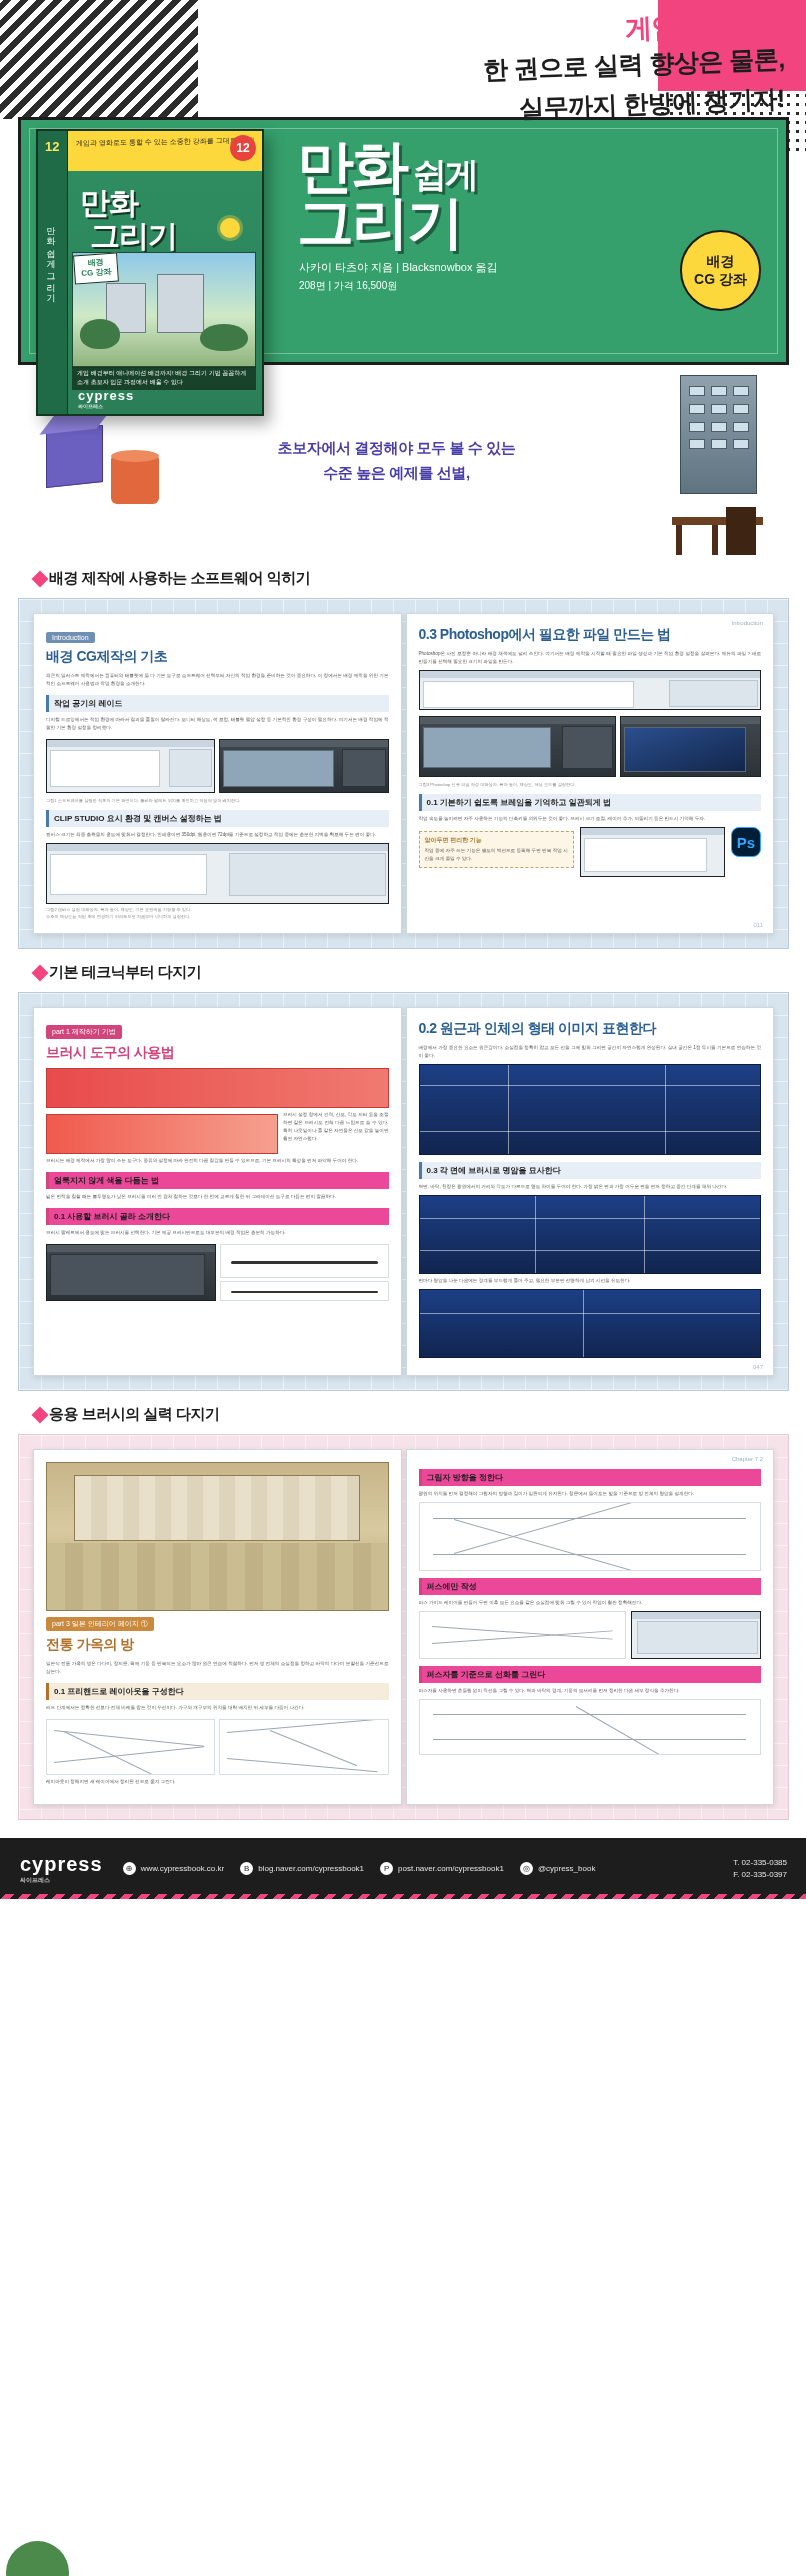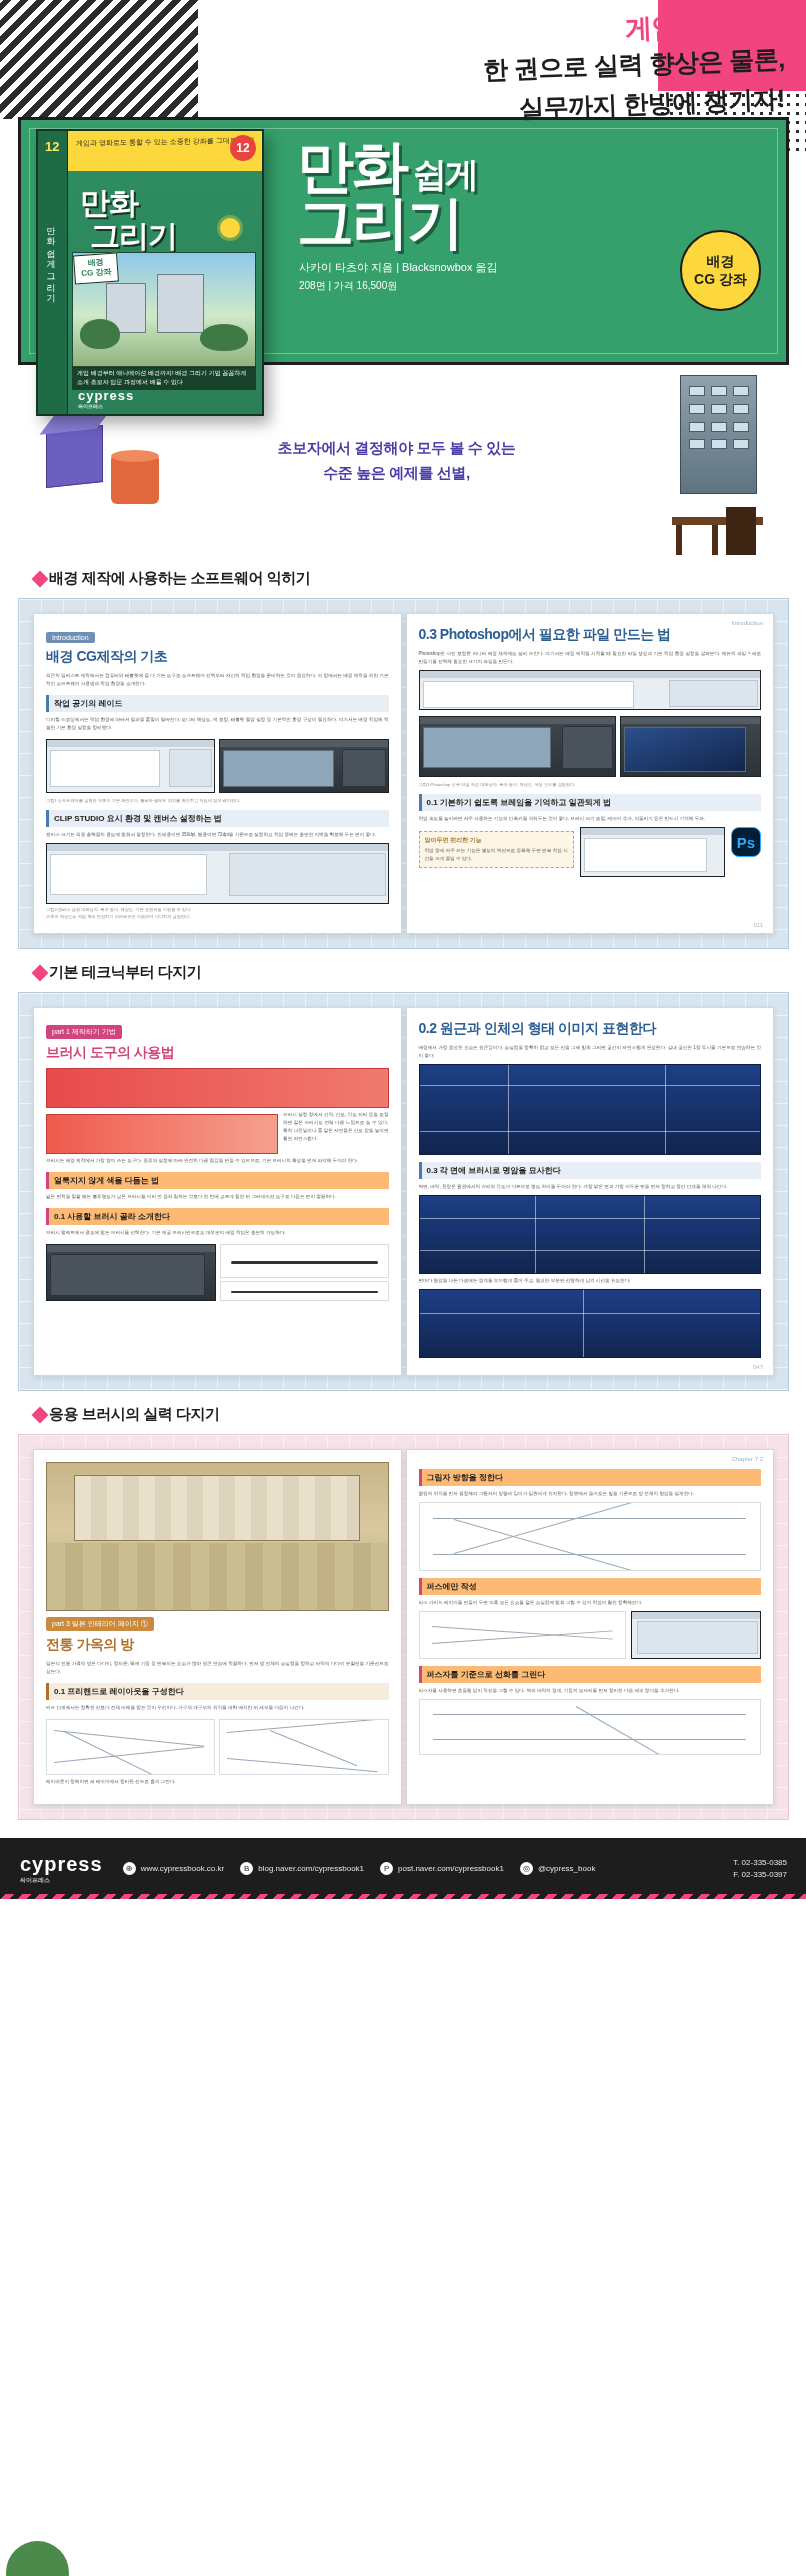--- a/index.html
+++ b/index.html
@@ -356,21 +356,21 @@
     border: 1px solid #31a8ff;
   }
   .note-box {
     border: 1px dashed #c3a36b; background: #fdf6e6;
     padding: 4px 5px; margin-top: 4px;
   }
   .note-title { font-size: 6px; font-weight: bold; color: #a5792b; margin-bottom: 2px; }
 
   
   .pg.pink .pg-h1 { color: #d2457c; }
-  .pg.pink .pg-h2 { background: #fdba74; border-left-color: #d2457c; }
+  .pg.pink .pg-h2 { background: #ec4899; border-left-color: #d2457c; }
   .pg.pink .pg-kicker { background: #d2457c; }
   .swatch-red { width: 100%; height: 40px; background: linear-gradient(90deg,#e84b4b,#f07a6f); border: 1px solid #c23a3a; margin: 3px 0; }
   .swatch-red2 { width: 100%; height: 40px; background: linear-gradient(90deg,#ef5a4d,#f6a08f); border: 1px solid #c23a3a; margin: 3px 0; }
   .stroke-box { width: 100%; height: 34px; background: #ffffff; border: 1px solid #d7dde3; margin: 3px 0; position: relative; overflow: hidden; }
   .stroke-box .s { position: absolute; left: 6%; top: 50%; width: 88%; height: 3px; background: #333; border-radius: 3px; }
 
   .room3d {
     width: 100%; height: 91px; background: linear-gradient(180deg,#1d3f86,#11254f);
     border: 1px solid #0d1c3c; margin: 3px 0; position: relative; overflow: hidden;
   }

